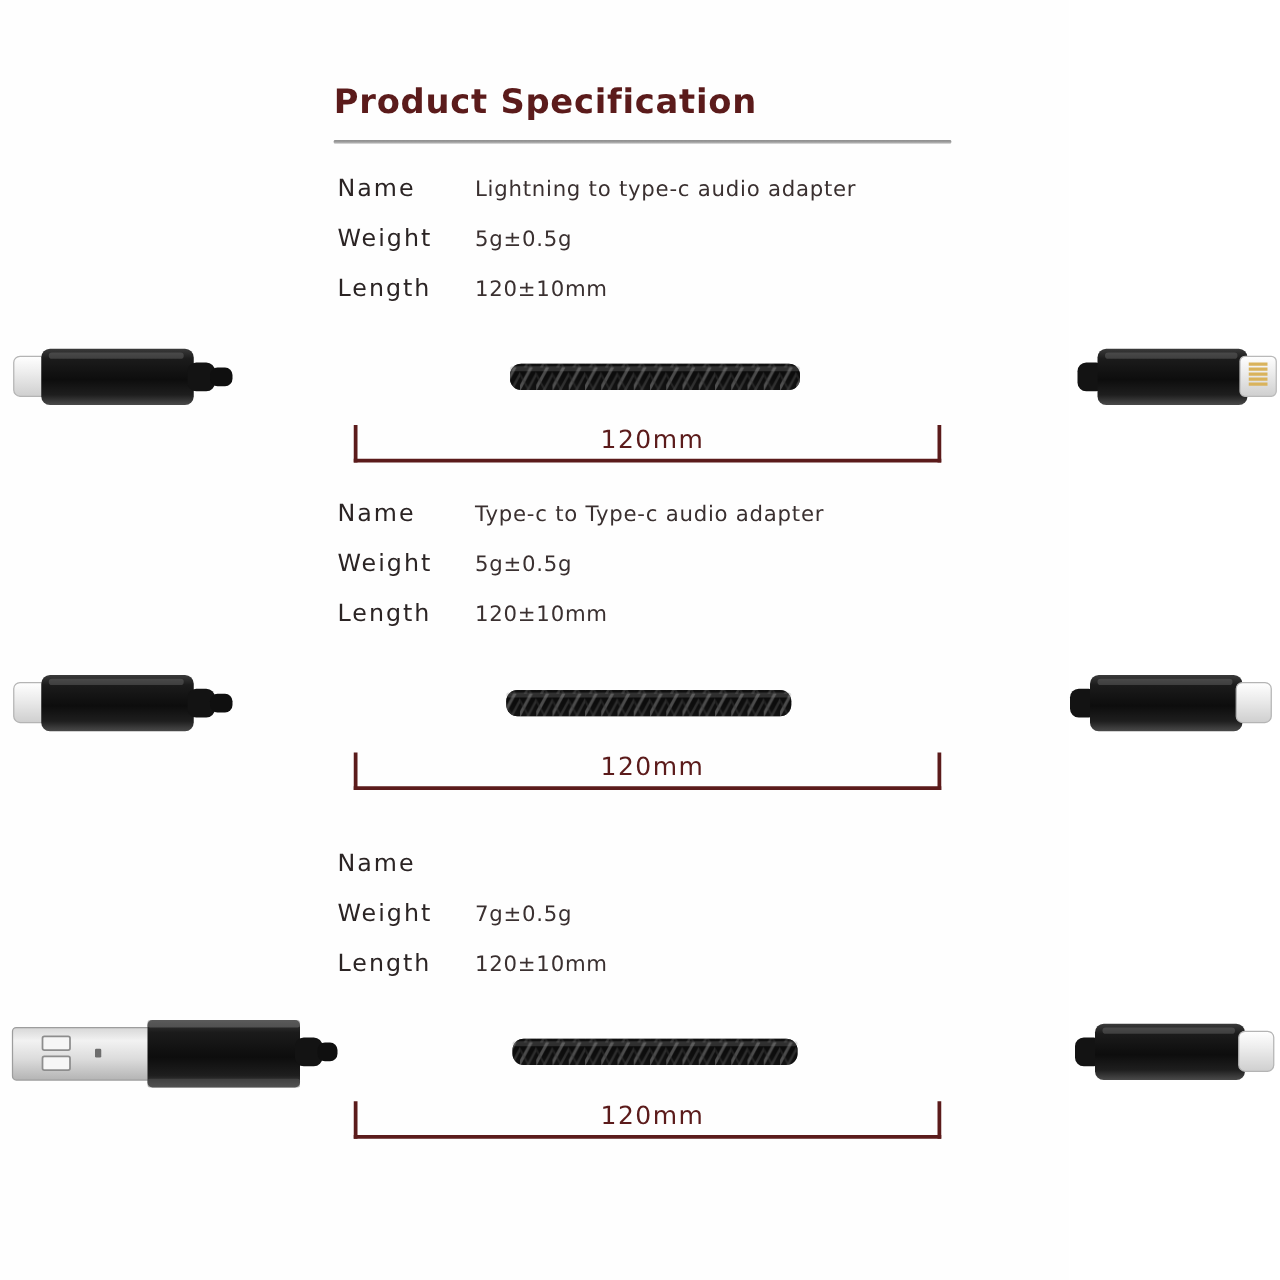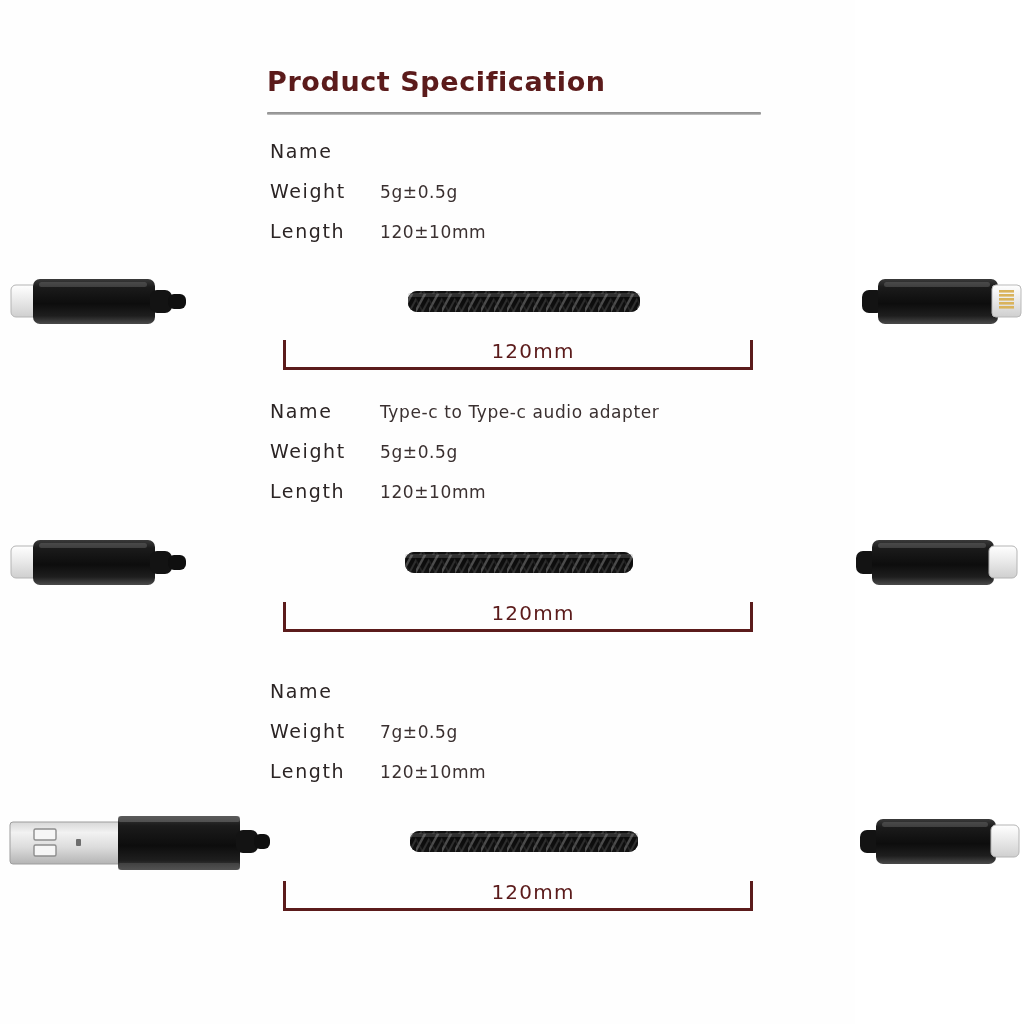--- a/index.html
+++ b/index.html
@@ -91,40 +91,41 @@
     position: absolute;
     bottom: 0;
     width: 3px;
     height: 30px;
     background: #5b1b1b;
   }
   .dim-tick.left { left: 0; }
   .dim-tick.right { right: 0; }
   .dim-label {
     position: absolute;
-    left: 15px;
+    left: 4px;
     width: 100%;
     bottom: 7px;
     text-align: center;
     font-size: 20px;
     letter-spacing: 1.2px;
     color: #5b1b1b;
   }
 </style>
 </head>
 <body>
 
 <div id="page">
 
   <div class="page-title">Product Specification</div>
   <div class="title-rule"></div>
 
   <div class="spec-block" style="top:140px;">
     <div class="spec-row">
       <span class="spec-label">Name</span>
+      <span class="spec-value">Lightning to type-c audio adapter</span>
     </div>
     <div class="spec-row">
       <span class="spec-label">Weight</span>
       <span class="spec-value">5g±0.5g</span>
     </div>
     <div class="spec-row">
       <span class="spec-label">Length</span>
       <span class="spec-value">120±10mm</span>
     </div>
   </div>

